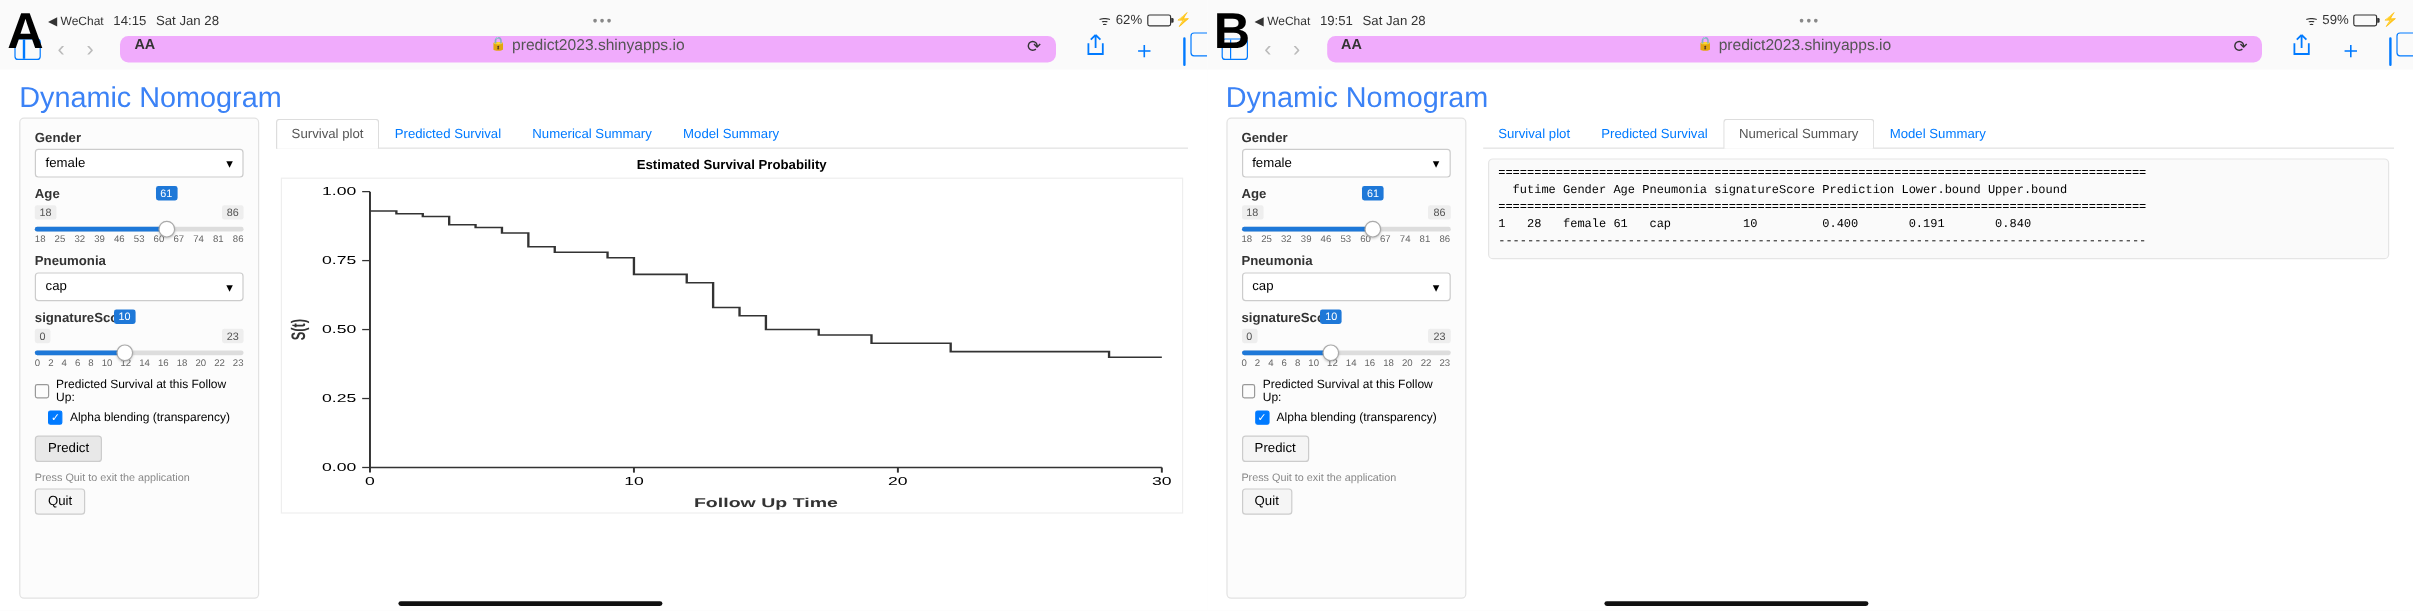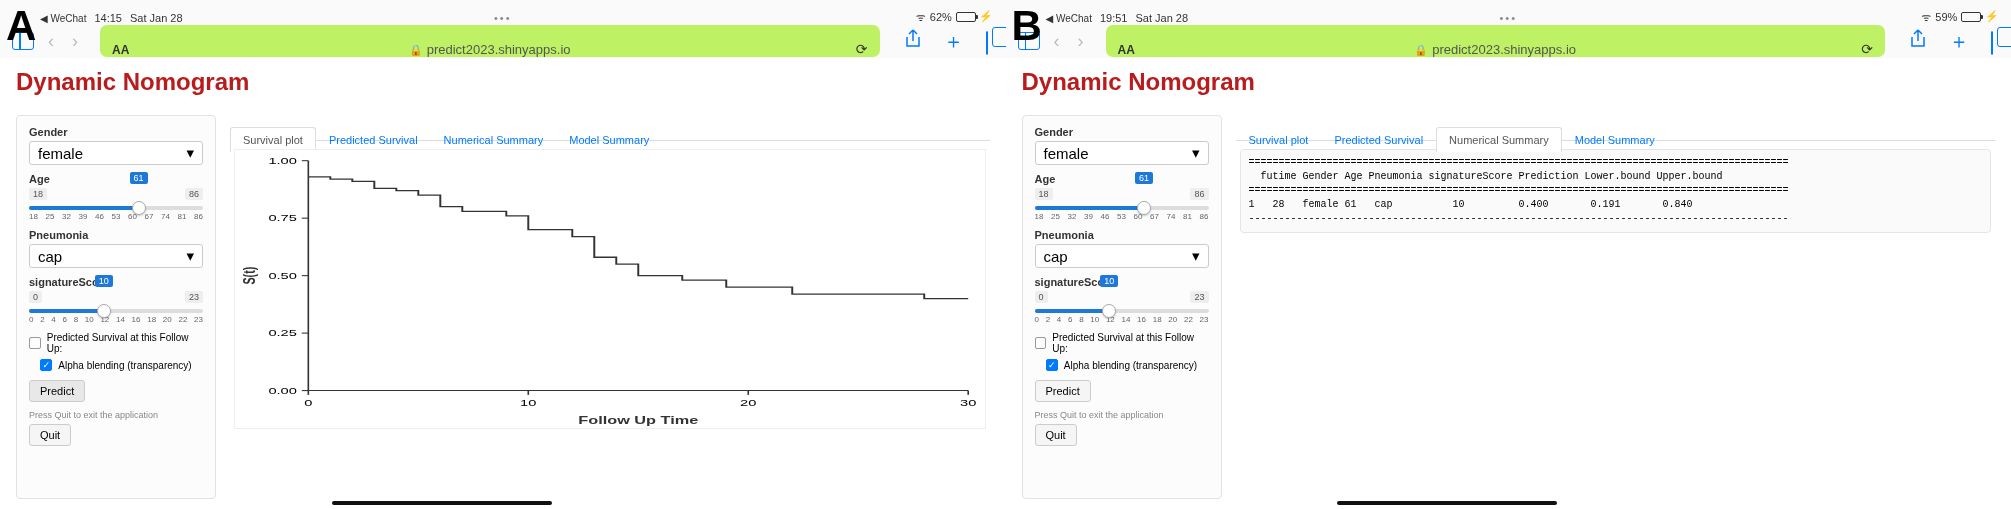--- a/index.html
+++ b/index.html
@@ -57,25 +57,25 @@
     }
     .sidebar-btn::before {
       content: "";
       position: absolute;
       left: 6px; top: 0; bottom: 0;
       width: 1.5px;
       background: #007aff;
     }
     .urlfield {
       flex: 1;
-      height: 32px;
-      background: #bef264;
+      height: 22px;
+      background: #f0abfc;
       border-radius: 7px;
       display: flex;
-      align-items: flex-end;
+      align-items: flex-start;
       justify-content: center;
       font-size: 13px;
       color: #555;
       position: relative;
       margin: 0 8px;
     }
     .urlfield .aa { position: absolute; left: 12px; font-size: 12px; font-weight: 600; color: #333; }
     .urlfield .lock { font-size: 11px; margin-right: 4px; }
     .urlfield .reload { position: absolute; right: 12px; font-size: 14px; color: #333; }
     .share-btn, .plus-btn, .tabs-btn { color: #007aff; font-size: 20px; padding: 0 6px; }
@@ -97,43 +97,43 @@
     }
     .page-content {
       padding: 10px 16px;
       background: #fff;
       height: calc(100% - 58px);
       display: flex;
       flex-direction: column;
     }
     .page-title {
       font-size: 24px;
-      font-weight: 700;
-      margin-bottom: 19px;
-      color: #b91c1c;
+      font-weight: 400;
+      margin-bottom: 2px;
+      color: #3b82f6;
     }
     .app-body { display: flex; gap: 14px; flex: 1; min-height: 0; }
     .sidebar {
       width: 200px;
       border: 1px solid #e2e2e2;
       border-radius: 4px;
       padding: 10px 12px;
       background: #fcfcfc;
       font-size: 11px;
     }
     .form-group { margin-bottom: 8px; }
     .form-label { font-weight: 700; font-size: 11px; display: block; margin-bottom: 3px; color: #333; }
     .form-select {
       width: 100%;
       height: 24px;
       border: 1px solid #ccc;
       border-radius: 3px;
       background: #fff;
       padding: 0 8px;
-      font-size: 15px;
+      font-size: 11px;
       display: flex;
       align-items: center;
       justify-content: space-between;
     }
     .slider-wrap { position: relative; padding-top: 14px; }
     .slider-minmax { display: flex; justify-content: space-between; font-size: 9px; position: absolute; width: 100%; top: 0; }
     .slider-minmax span { background: #eee; padding: 1px 4px; border-radius: 2px; color: #555; }
     .slider-track {
       height: 4px;
       background: #ddd;
@@ -193,21 +193,21 @@
       border-bottom: 1px solid #ddd;
       font-size: 11px;
     }
     .tab {
       padding: 6px 12px;
       color: #007aff;
       cursor: pointer;
       border: 1px solid transparent;
       border-bottom: none;
       position: relative;
-      top: 12px;
+      top: 1px;
     }
     .tab.active {
       color: #555;
       background: #fff;
       border-color: #ddd;
       border-radius: 3px 3px 0 0;
     }
     .tab-content {
       flex: 1;
       padding: 8px 4px;
@@ -390,20 +390,21 @@
       </div>
 
       <div class="main-area">
         <div class="tabs">
             <div class="tab active">Survival plot</div>
             <div class="tab">Predicted Survival</div>
             <div class="tab">Numerical Summary</div>
             <div class="tab">Model Summary</div>
           </div>
         <div class="tab-content">
+          <div class="chart-title">Estimated Survival Probability</div>
           <div class="chart-box">
             <svg class="chart-svg" id="survival-svg" viewBox="0 0 460 260" preserveAspectRatio="none">
                 <line x1="45" y1="10" x2="45" y2="225" stroke="#333" stroke-width="1"></line>
                 <line x1="45" y1="225" x2="450" y2="225" stroke="#333" stroke-width="1"></line>
                 <line x1="41" y1="225" x2="45" y2="225" stroke="#333"></line>
                 <text x="38" y="228" text-anchor="end" font-size="9">0.00</text>
                 <line x1="41" y1="171.25" x2="45" y2="171.25" stroke="#333"></line>
                 <text x="38" y="174.25" text-anchor="end" font-size="9">0.25</text>
                 <line x1="41" y1="117.5" x2="45" y2="117.5" stroke="#333"></line>
                 <text x="38" y="120.5" text-anchor="end" font-size="9">0.50</text>

